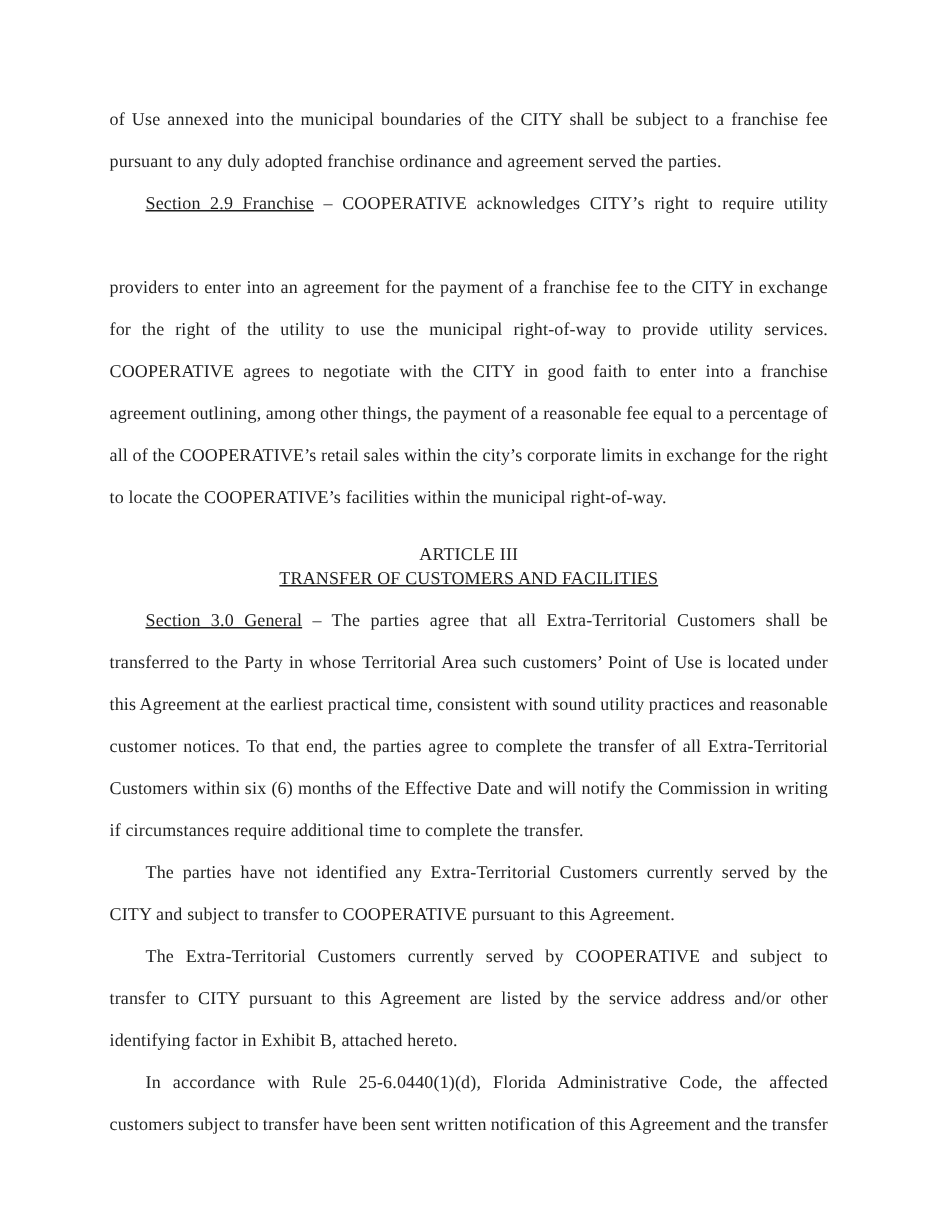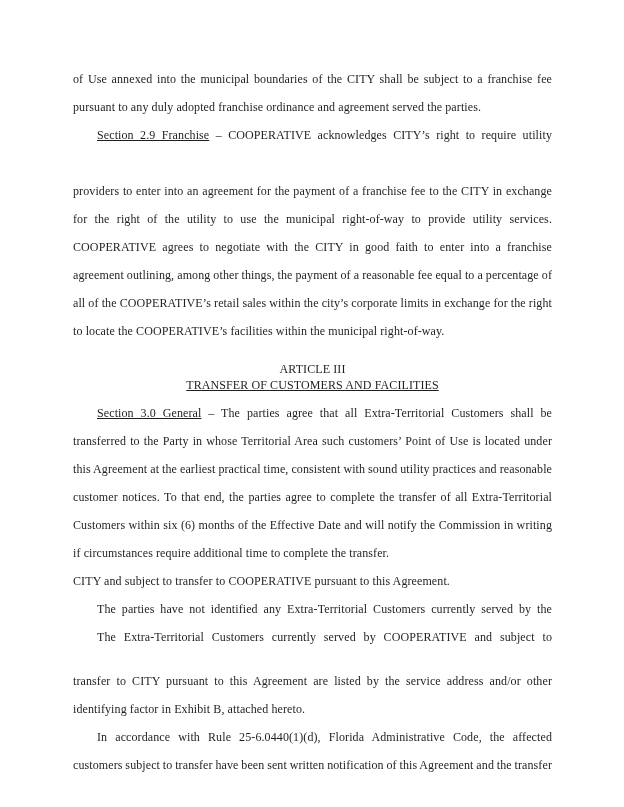--- a/index.html
+++ b/index.html
@@ -73,26 +73,26 @@
       </div>
       <div class="block paragraph">
         <div class="line fit indent" style="word-spacing: 3.77995px;"><span><span class="u">Section 3.0 General</span><span> – The parties agree that all Extra-Territorial Customers shall be</span></span></div>
         <div class="line fit" style="word-spacing: 0.964583px;"><span><span>transferred to the Party in whose Territorial Area such customers’ Point of Use is located under</span></span></div>
         <div class="line fit" style="word-spacing: -0.125px;"><span><span>this Agreement at the earliest practical time, consistent with sound utility practices and reasonable</span></span></div>
         <div class="line fit" style="word-spacing: 1.28125px;"><span><span>customer notices. To that end, the parties agree to complete the transfer of all Extra-Territorial</span></span></div>
         <div class="line fit" style="word-spacing: 0.272917px;"><span><span>Customers within six (6) months of the Effective Date and will notify the Commission in writing</span></span></div>
         <div class="line"><span><span>if circumstances require additional time to complete the transfer.</span></span></div>
       </div>
       <div class="block paragraph">
+        <div class="line fit indent" style="word-spacing: 2.75284px;"><span><span>The parties have not identified any Extra-Territorial Customers currently served by the</span></span></div>
         <div class="line"><span><span>CITY and subject to transfer to COOPERATIVE pursuant to this Agreement.</span></span></div>
-        <div class="line fit indent" style="word-spacing: 2.75284px;"><span><span>The parties have not identified any Extra-Territorial Customers currently served by the</span></span></div>
       </div>
       <div class="block paragraph">
         <div class="line fit indent" style="word-spacing: 4.71875px;"><span><span>The Extra-Territorial Customers currently served by COOPERATIVE and subject to</span></span></div>
-        <div class="line fit" style="word-spacing: 2.94531px; margin-top: 16px;"><span><span>transfer to CITY pursuant to this Agreement are listed by the service address and/or other</span></span></div>
+        <div class="line fit" style="word-spacing: 2.94531px;"><span><span>transfer to CITY pursuant to this Agreement are listed by the service address and/or other</span></span></div>
         <div class="line"><span><span>identifying factor in Exhibit B, attached hereto.</span></span></div>
       </div>
       <div class="block paragraph">
         <div class="line fit indent" style="word-spacing: 4.94097px;"><span><span>In accordance with Rule 25-6.0440(1)(d), Florida Administrative Code, the affected</span></span></div>
         <div class="line fit" style="word-spacing: -0.299107px;"><span><span>customers subject to transfer have been sent written notification of this Agreement and the transfer</span></span></div>
       </div>
     </div>
   <div class="footer">10</div>
 </div>
 

